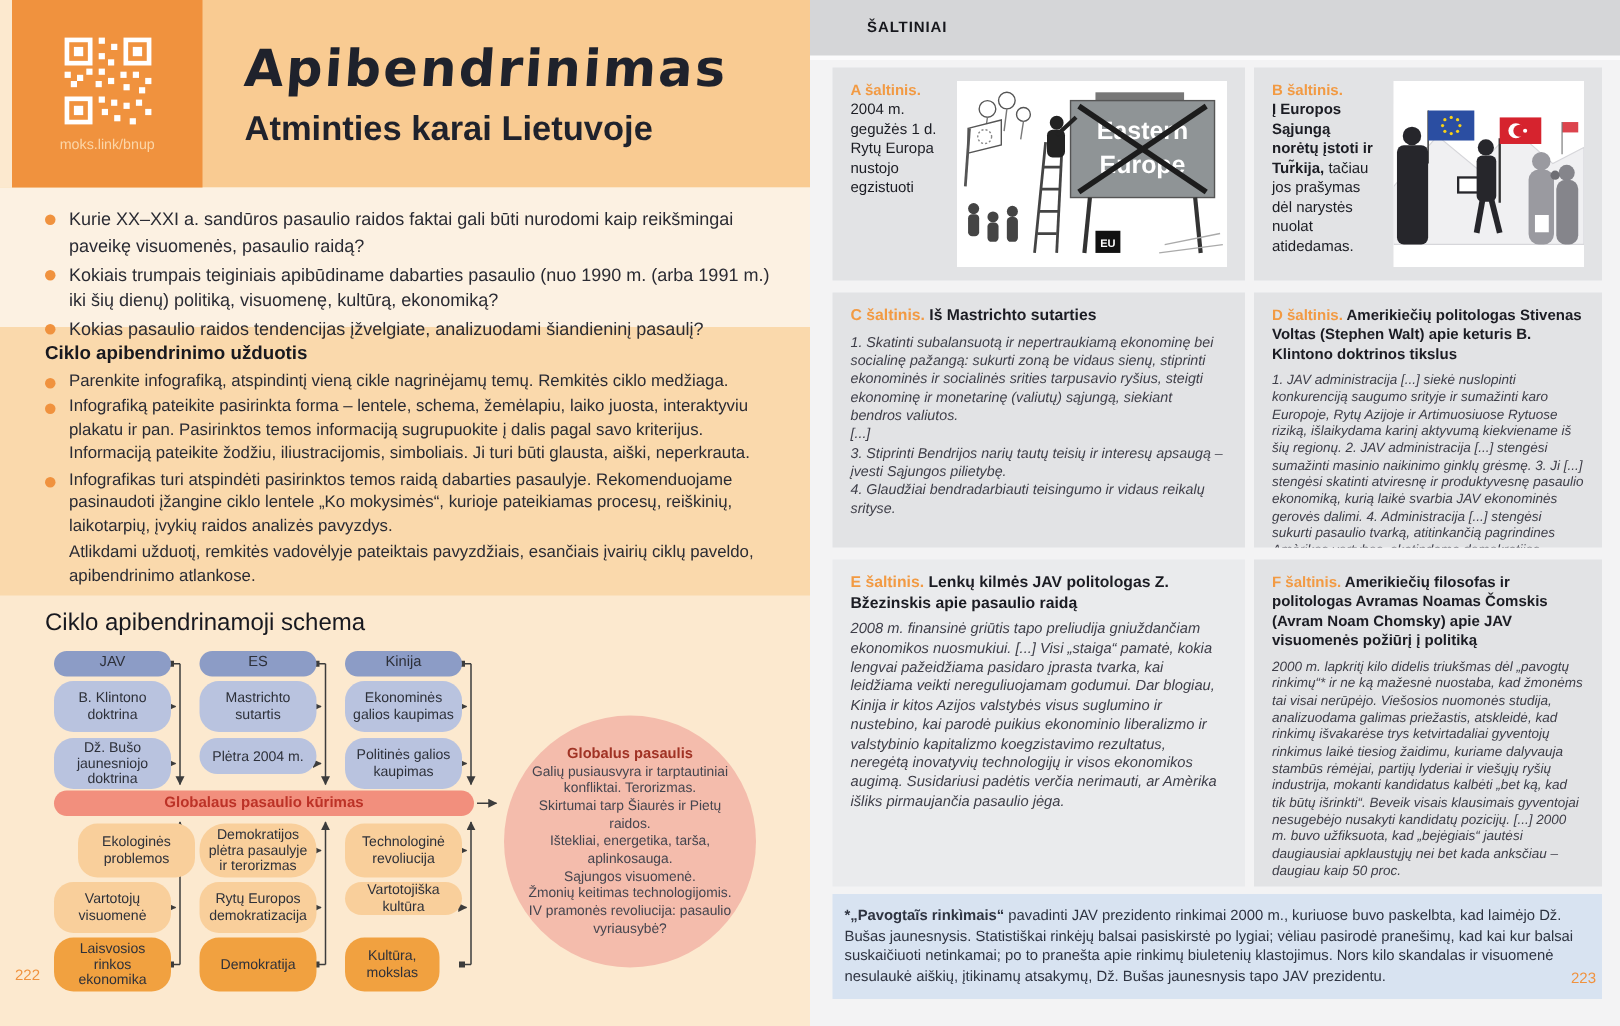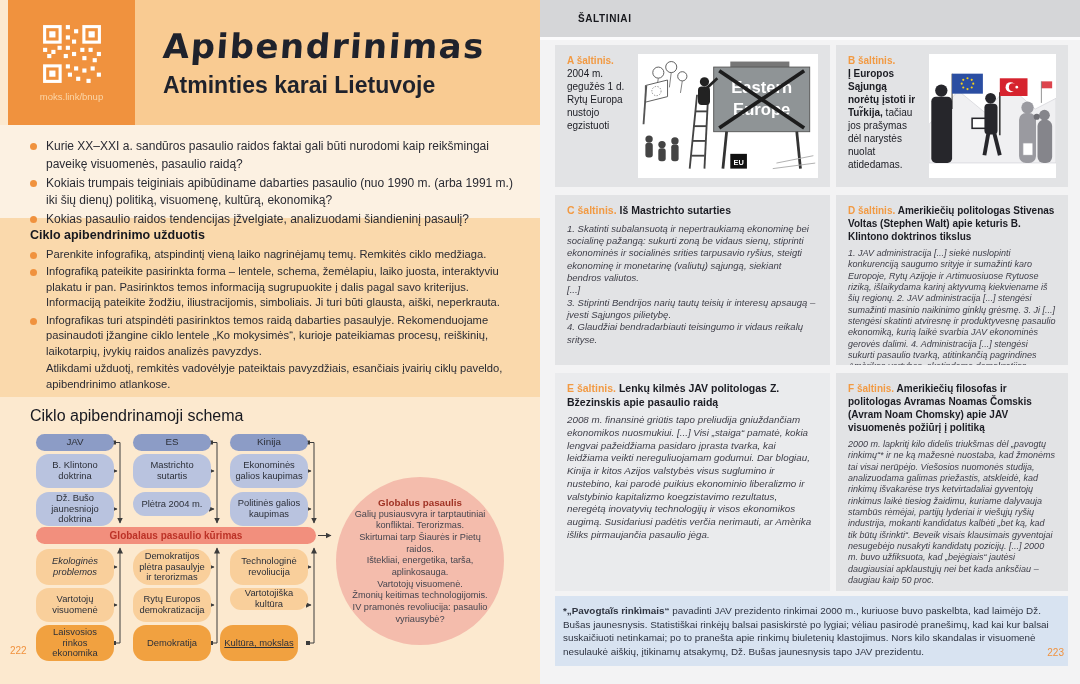--- a/index.html
+++ b/index.html
@@ -132,21 +132,21 @@
     <div class="q-item">
         <span class="dot"></span>
         <span>Kokias pasaulio raidos tendencijas įžvelgiate, analizuodami šiandieninį pasaulį?</span>
       </div>
   </div>
 
   <div class="lp-task">
     <div class="lp-task-heading">Ciklo apibendrinimo užduotis</div>
     <div class="t-item">
         <span class="dot"></span>
-        <span>Parenkite infografiką, atspindintį vieną laiko nagrinėjamų temų. Remkitės ciklo medžiaga.</span>
+        <span>Parenkite infografiką, atspindintį vieną cikle nagrinėjamų temų. Remkitės ciklo medžiaga.</span>
       </div>
     <div class="t-item">
         <span class="dot"></span>
         <span>Infografiką pateikite pasirinkta forma – lentele, schema, žemėlapiu, laiko juosta, interaktyviu plakatu ir pan. Pasirinktos temos informaciją sugrupuokite į dalis pagal savo kriterijus. Informaciją pateikite žodžiu, iliustracijomis, simboliais. Ji turi būti glausta, aiški, neperkrauta.</span>
       </div>
     <div class="t-item">
         <span class="dot"></span>
         <span>Infografikas turi atspindėti pasirinktos temos raidą dabarties pasaulyje. Rekomenduojame pasinaudoti įžangine ciklo lentele „Ko mokysimės“, kurioje pateikiamas procesų, reiškinių, laikotarpių, įvykių raidos analizės pavyzdys.</span>
       </div>
     <div class="t-note">Atlikdami užduotį, remkitės vadovėlyje pateiktais pavyzdžiais, esančiais įvairių ciklų paveldo, apibendrinimo atlankose.</div>
@@ -194,46 +194,46 @@
             <rect x="306" y="13.5" width="4" height="4"></rect>
           <rect x="112" y="214" width="4" height="4"></rect>
             <rect x="209" y="214" width="4" height="4"></rect>
             <rect x="306" y="214" width="4" height="4"></rect>
         </g>
       </svg>
 
       <div class="pill hdr" style="left:36px; top:7px; width:78px;">JAV</div>
       <div class="pill blue" style="left:36px; top:27px; width:78px; height:34px;">B. Klintono doktrina</div>
       <div class="pill blue" style="left:36px; top:65px; width:78px; height:34px;">Dž. Bušo jaunesniojo doktrina</div>
-      <div class="pill lor" style="left:36px; top:122px; width:78px; height:36px;font-style:italic;">Ekologinės problemos</div>
+      <div class="pill lor" style="left:52px; top:122px; width:78px; height:36px;">Ekologinės problemos</div>
       <div class="pill lor" style="left:36px; top:161px; width:78px; height:34px;">Vartotojų visuomenė</div>
       <div class="pill dor" style="left:36px; top:198px; width:78px; height:36px;">Laisvosios rinkos ekonomika</div>
 
       <div class="pill hdr" style="left:133px; top:7px; width:78px;">ES</div>
       <div class="pill blue" style="left:133px; top:27px; width:78px; height:34px;">Mastrichto sutartis</div>
       <div class="pill blue" style="left:133px; top:65px; width:78px; height:24px;">Plėtra 2004 m.</div>
       <div class="pill lor" style="left:133px; top:122px; width:78px; height:36px;border-radius:17px;">Demokratijos plėtra pasaulyje ir terorizmas</div>
       <div class="pill lor" style="left:133px; top:161px; width:78px; height:34px;">Rytų Europos demokratizacija</div>
       <div class="pill dor" style="left:133px; top:198px; width:78px; height:36px;">Demokratija</div>
 
       <div class="pill hdr" style="left:230px; top:7px; width:78px;">Kinija</div>
       <div class="pill blue" style="left:230px; top:27px; width:78px; height:34px;">Ekonominės galios kaupimas</div>
       <div class="pill blue" style="left:230px; top:65px; width:78px; height:34px;">Politinės galios kaupimas</div>
       <div class="pill lor" style="left:230px; top:122px; width:78px; height:36px;">Technologinė revoliucija</div>
       <div class="pill lor" style="left:230px; top:161px; width:78px; height:22px;">Vartotojiška kultūra</div>
-      <div class="pill dor" style="left:220px; top:198px; width:78px; height:36px;text-decoration:underline;">Kultūra, mokslas</div>
+      <div class="pill dor" style="left:230px; top:198px; width:63px; height:36px;">Kultūra, mokslas</div>
 
       <div class="bar">Globalaus pasaulio kūrimas</div>
 
       <div class="g-circle">
         <div class="gc-title">Globalus pasaulis</div>
         <span>Galių pusiausvyra ir tarptautiniai konfliktai. Terorizmas.</span>
         <span>Skirtumai tarp Šiaurės ir Pietų raidos.</span>
         <span>Ištekliai, energetika, tarša, aplinkosauga.</span>
-        <span>Vartotojų visuomenė.</span>
+        <span>Sąjungos visuomenė.</span>
         <span>Žmonių keitimas technologijomis.</span>
         <span>IV pramonės revoliucija: pasaulio vyriausybė?</span>
       </div>
     </div>
   </div>
   <div class="pgnum left">222</div>
 </div>
 
 <div class="page page-right">
   <div class="rp-band">

